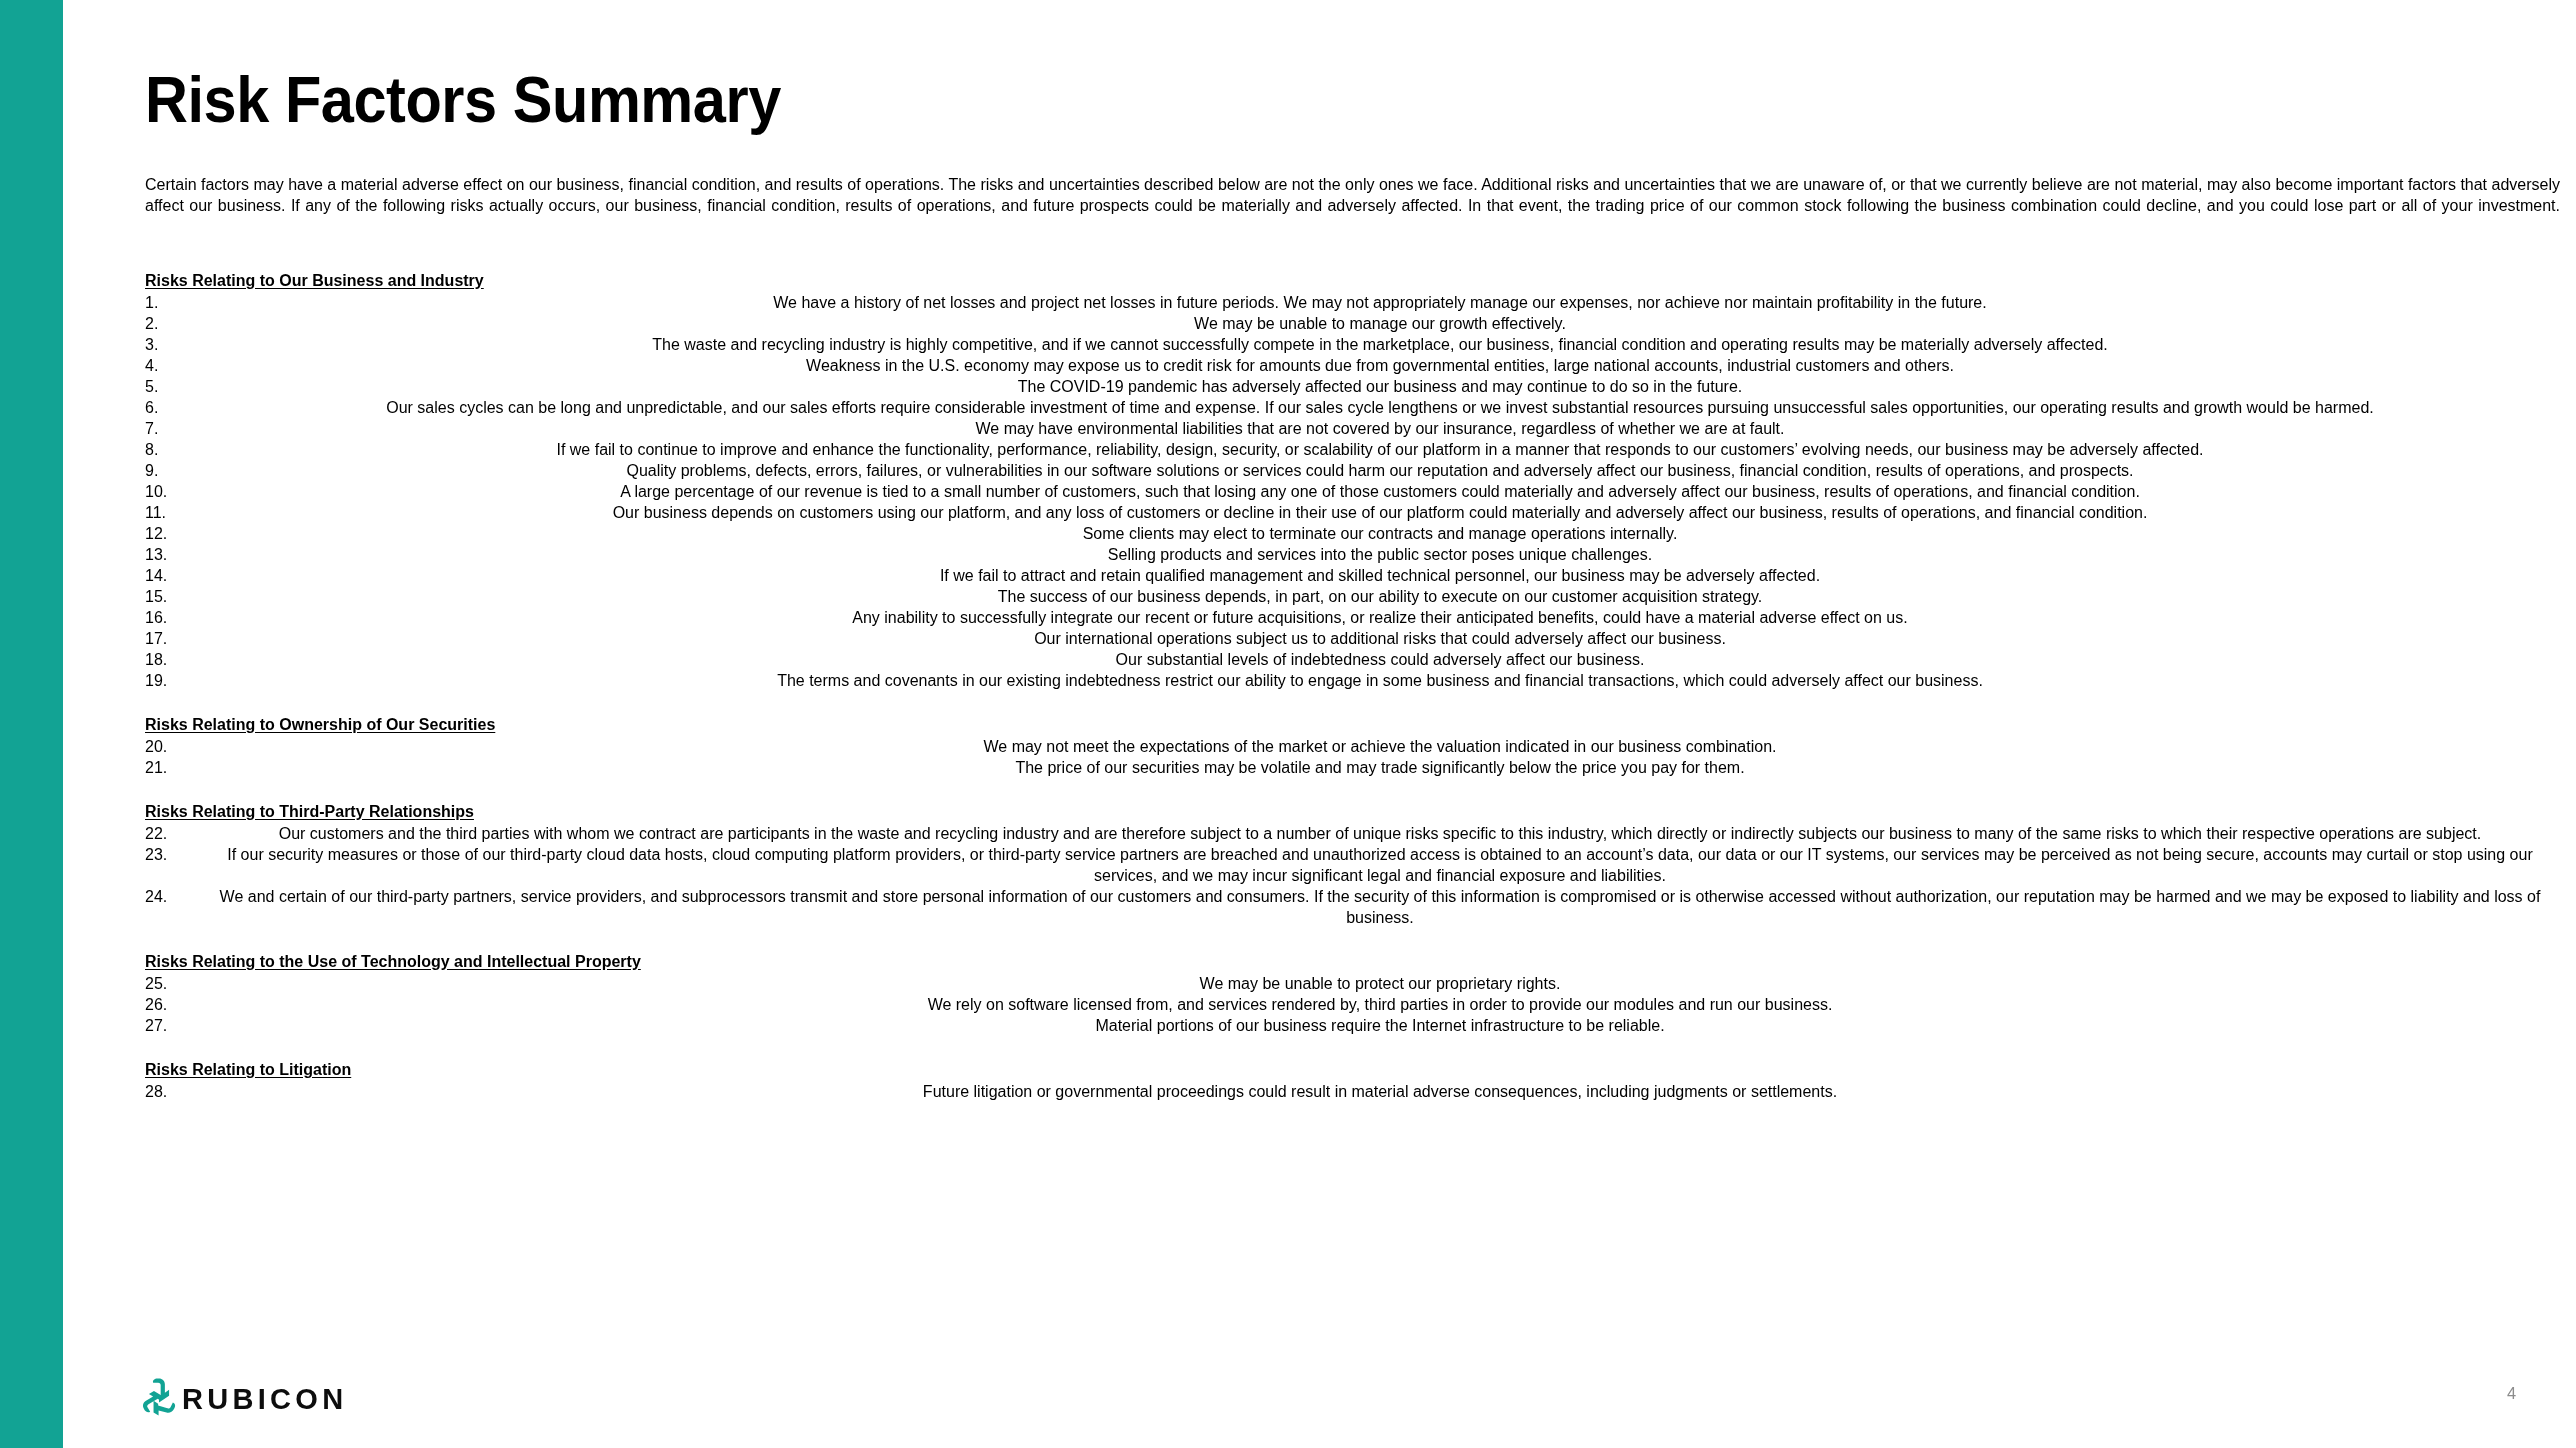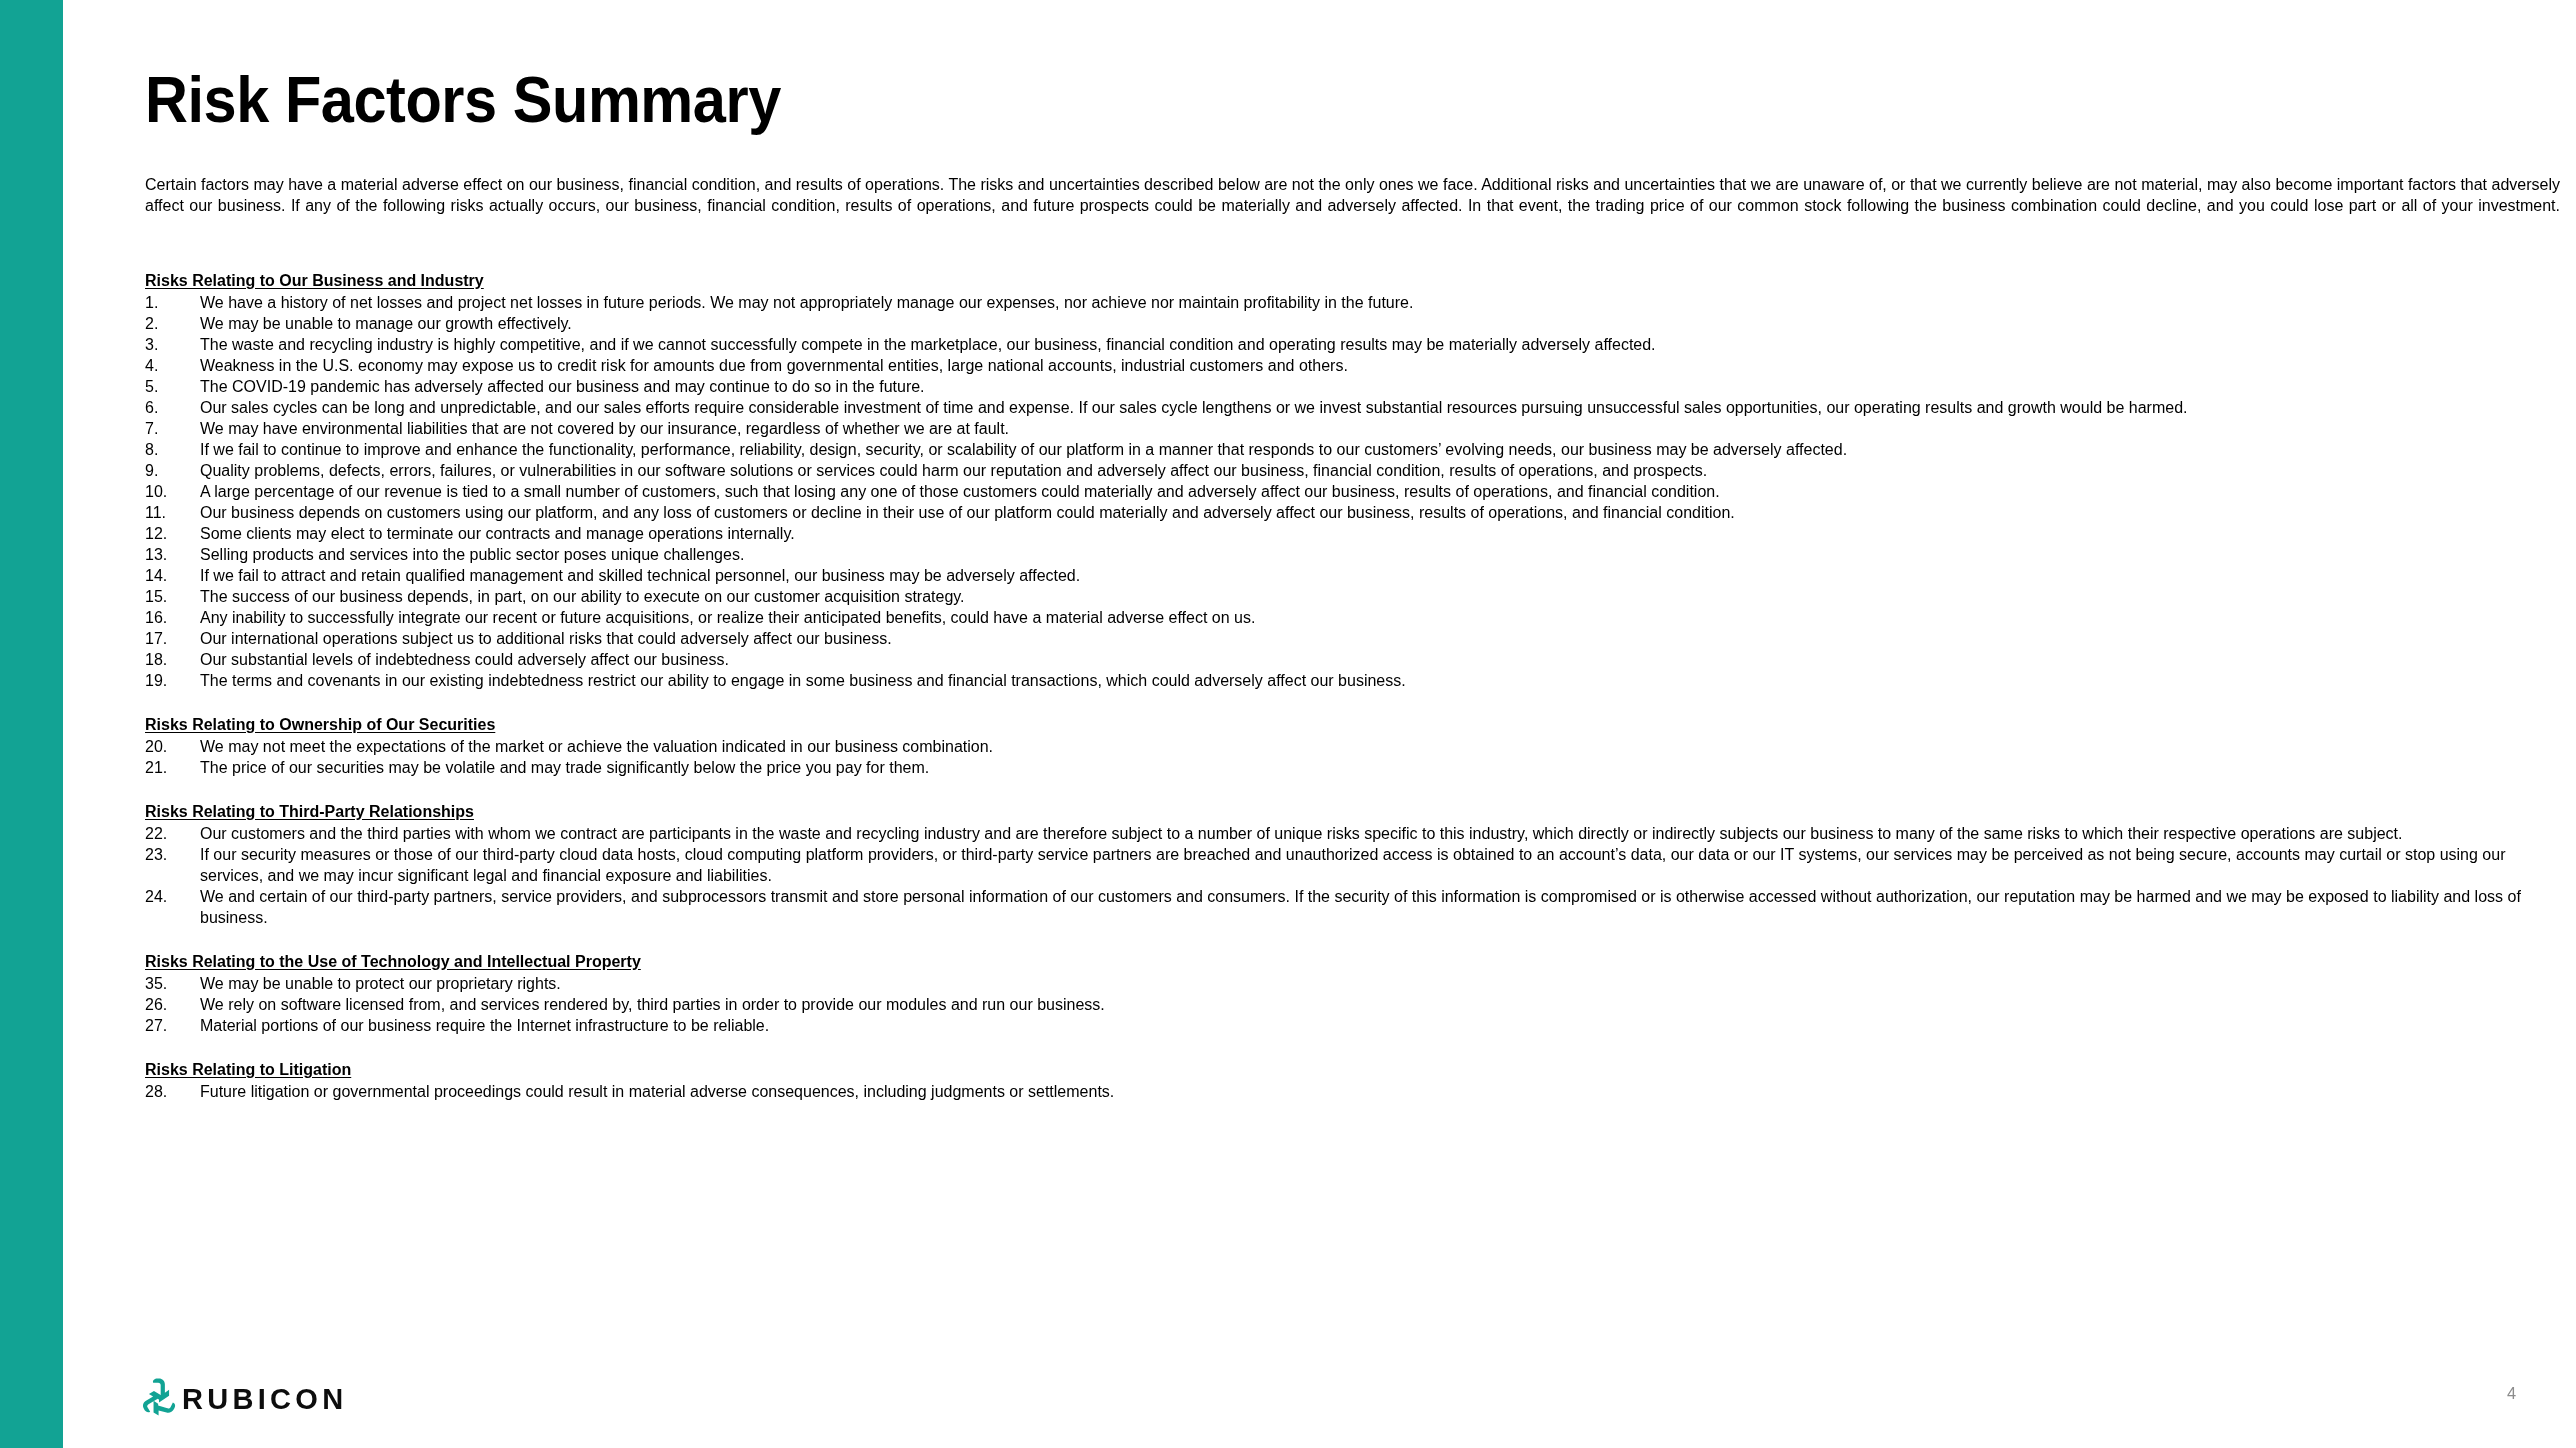--- a/index.html
+++ b/index.html
@@ -98,20 +98,21 @@
   .risk-num {
     position: absolute;
     left: 0;
     top: 0;
     width: 44px;
     text-align: left;
   }
 
   .risk-text {
     display: block;
+    text-align: center;
   }
 
   
   #footer-logo {
     position: absolute;
     left: 138px;
     top: 1376px;
     display: flex;
     align-items: center;
     gap: 2px;
@@ -245,21 +246,21 @@
               <span class="risk-num">23.</span>
               <span class="risk-text">If our security measures or those of our third-party cloud data hosts, cloud computing platform providers, or third-party service partners are breached and unauthorized access is obtained to an account’s data, our data or our IT systems, our services may be perceived as not being secure, accounts may curtail or stop using our services, and we may incur significant legal and financial exposure and liabilities.</span>
             </li>
             <li class="risk-item">
               <span class="risk-num">24.</span>
               <span class="risk-text">We and certain of our third-party partners, service providers, and subprocessors transmit and store personal information of our customers and consumers. If the security of this information is compromised or is otherwise accessed without authorization, our reputation may be harmed and we may be exposed to liability and loss of business.</span>
             </li>
           </ul></div>
         <div class="section"><div class="section-heading">Risks Relating to the Use of Technology and Intellectual Property</div><ul class="risk-list">
             <li class="risk-item">
-              <span class="risk-num">35.</span>
+              <span class="risk-num">25.</span>
               <span class="risk-text">We may be unable to protect our proprietary rights.</span>
             </li>
             <li class="risk-item">
               <span class="risk-num">26.</span>
               <span class="risk-text">We rely on software licensed from, and services rendered by, third parties in order to provide our modules and run our business.</span>
             </li>
             <li class="risk-item">
               <span class="risk-num">27.</span>
               <span class="risk-text">Material portions of our business require the Internet infrastructure to be reliable.</span>
             </li>

